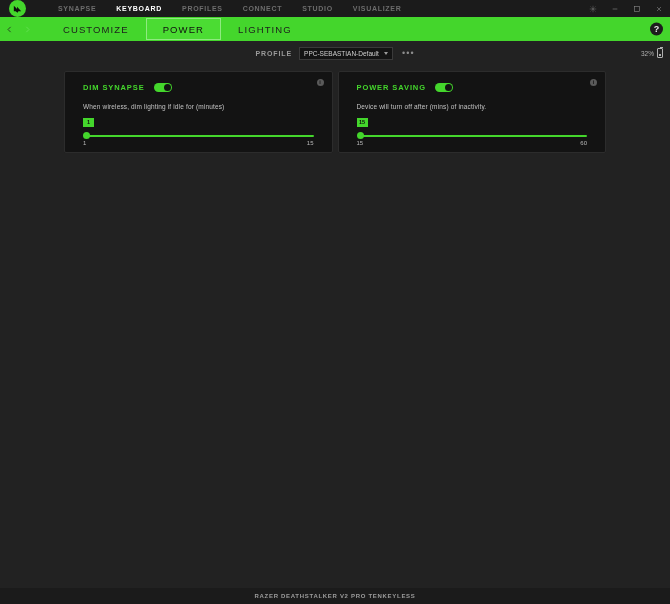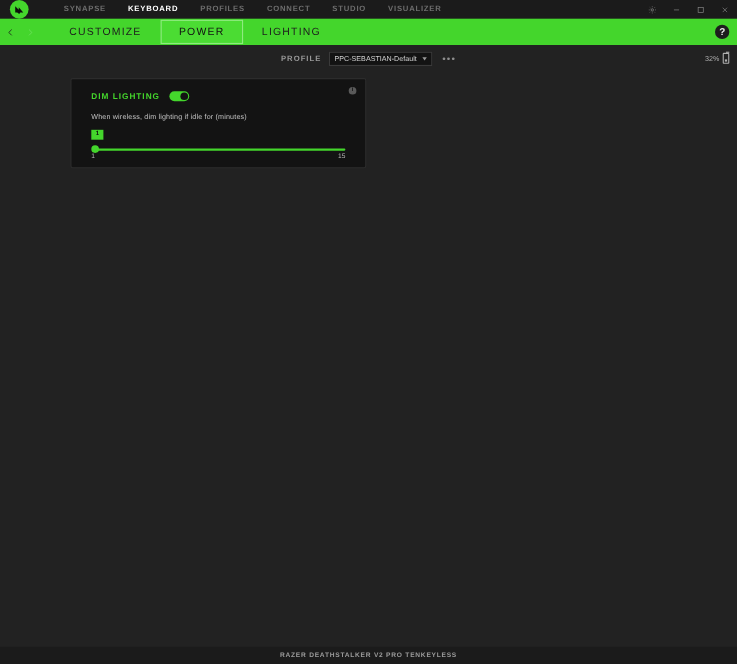--- a/index.html
+++ b/index.html
@@ -441,37 +441,56 @@
       <span class="battery-icon"></span>
     </div>
   </div>
 
   <div class="content">
     <div class="cards">
 
       <div class="card">
         <div class="card-info">i</div>
         <div class="card-head">
-          <div class="card-title">DIM LIGHTING</div>
+          <div class="card-title">DIM SYNAPSE</div>
           <div class="toggle">
             <span class="knob"></span>
           </div>
         </div>
         <div class="card-desc">When wireless, dim lighting if idle for (minutes)</div>
         <div class="slider-wrap">
           <div class="slider-badge">1</div>
           <div class="slider-track"></div>
           <div class="slider-thumb"></div>
           <div class="slider-ends">
             <span>1</span>
             <span>15</span>
           </div>
         </div>
       </div>
 
+      <div class="card">
+        <div class="card-info">i</div>
+        <div class="card-head">
+          <div class="card-title">POWER SAVING</div>
+          <div class="toggle">
+            <span class="knob"></span>
+          </div>
+        </div>
+        <div class="card-desc">Device will turn off after (mins) of inactivity.</div>
+        <div class="slider-wrap">
+          <div class="slider-badge">15</div>
+          <div class="slider-track"></div>
+          <div class="slider-thumb"></div>
+          <div class="slider-ends">
+            <span>15</span>
+            <span>60</span>
+          </div>
+        </div>
+      </div>
 
     </div>
   </div>
 
   <div class="footer">
     <div class="footer-text">RAZER DEATHSTALKER V2 PRO TENKEYLESS</div>
   </div>
 
 </div>
 

